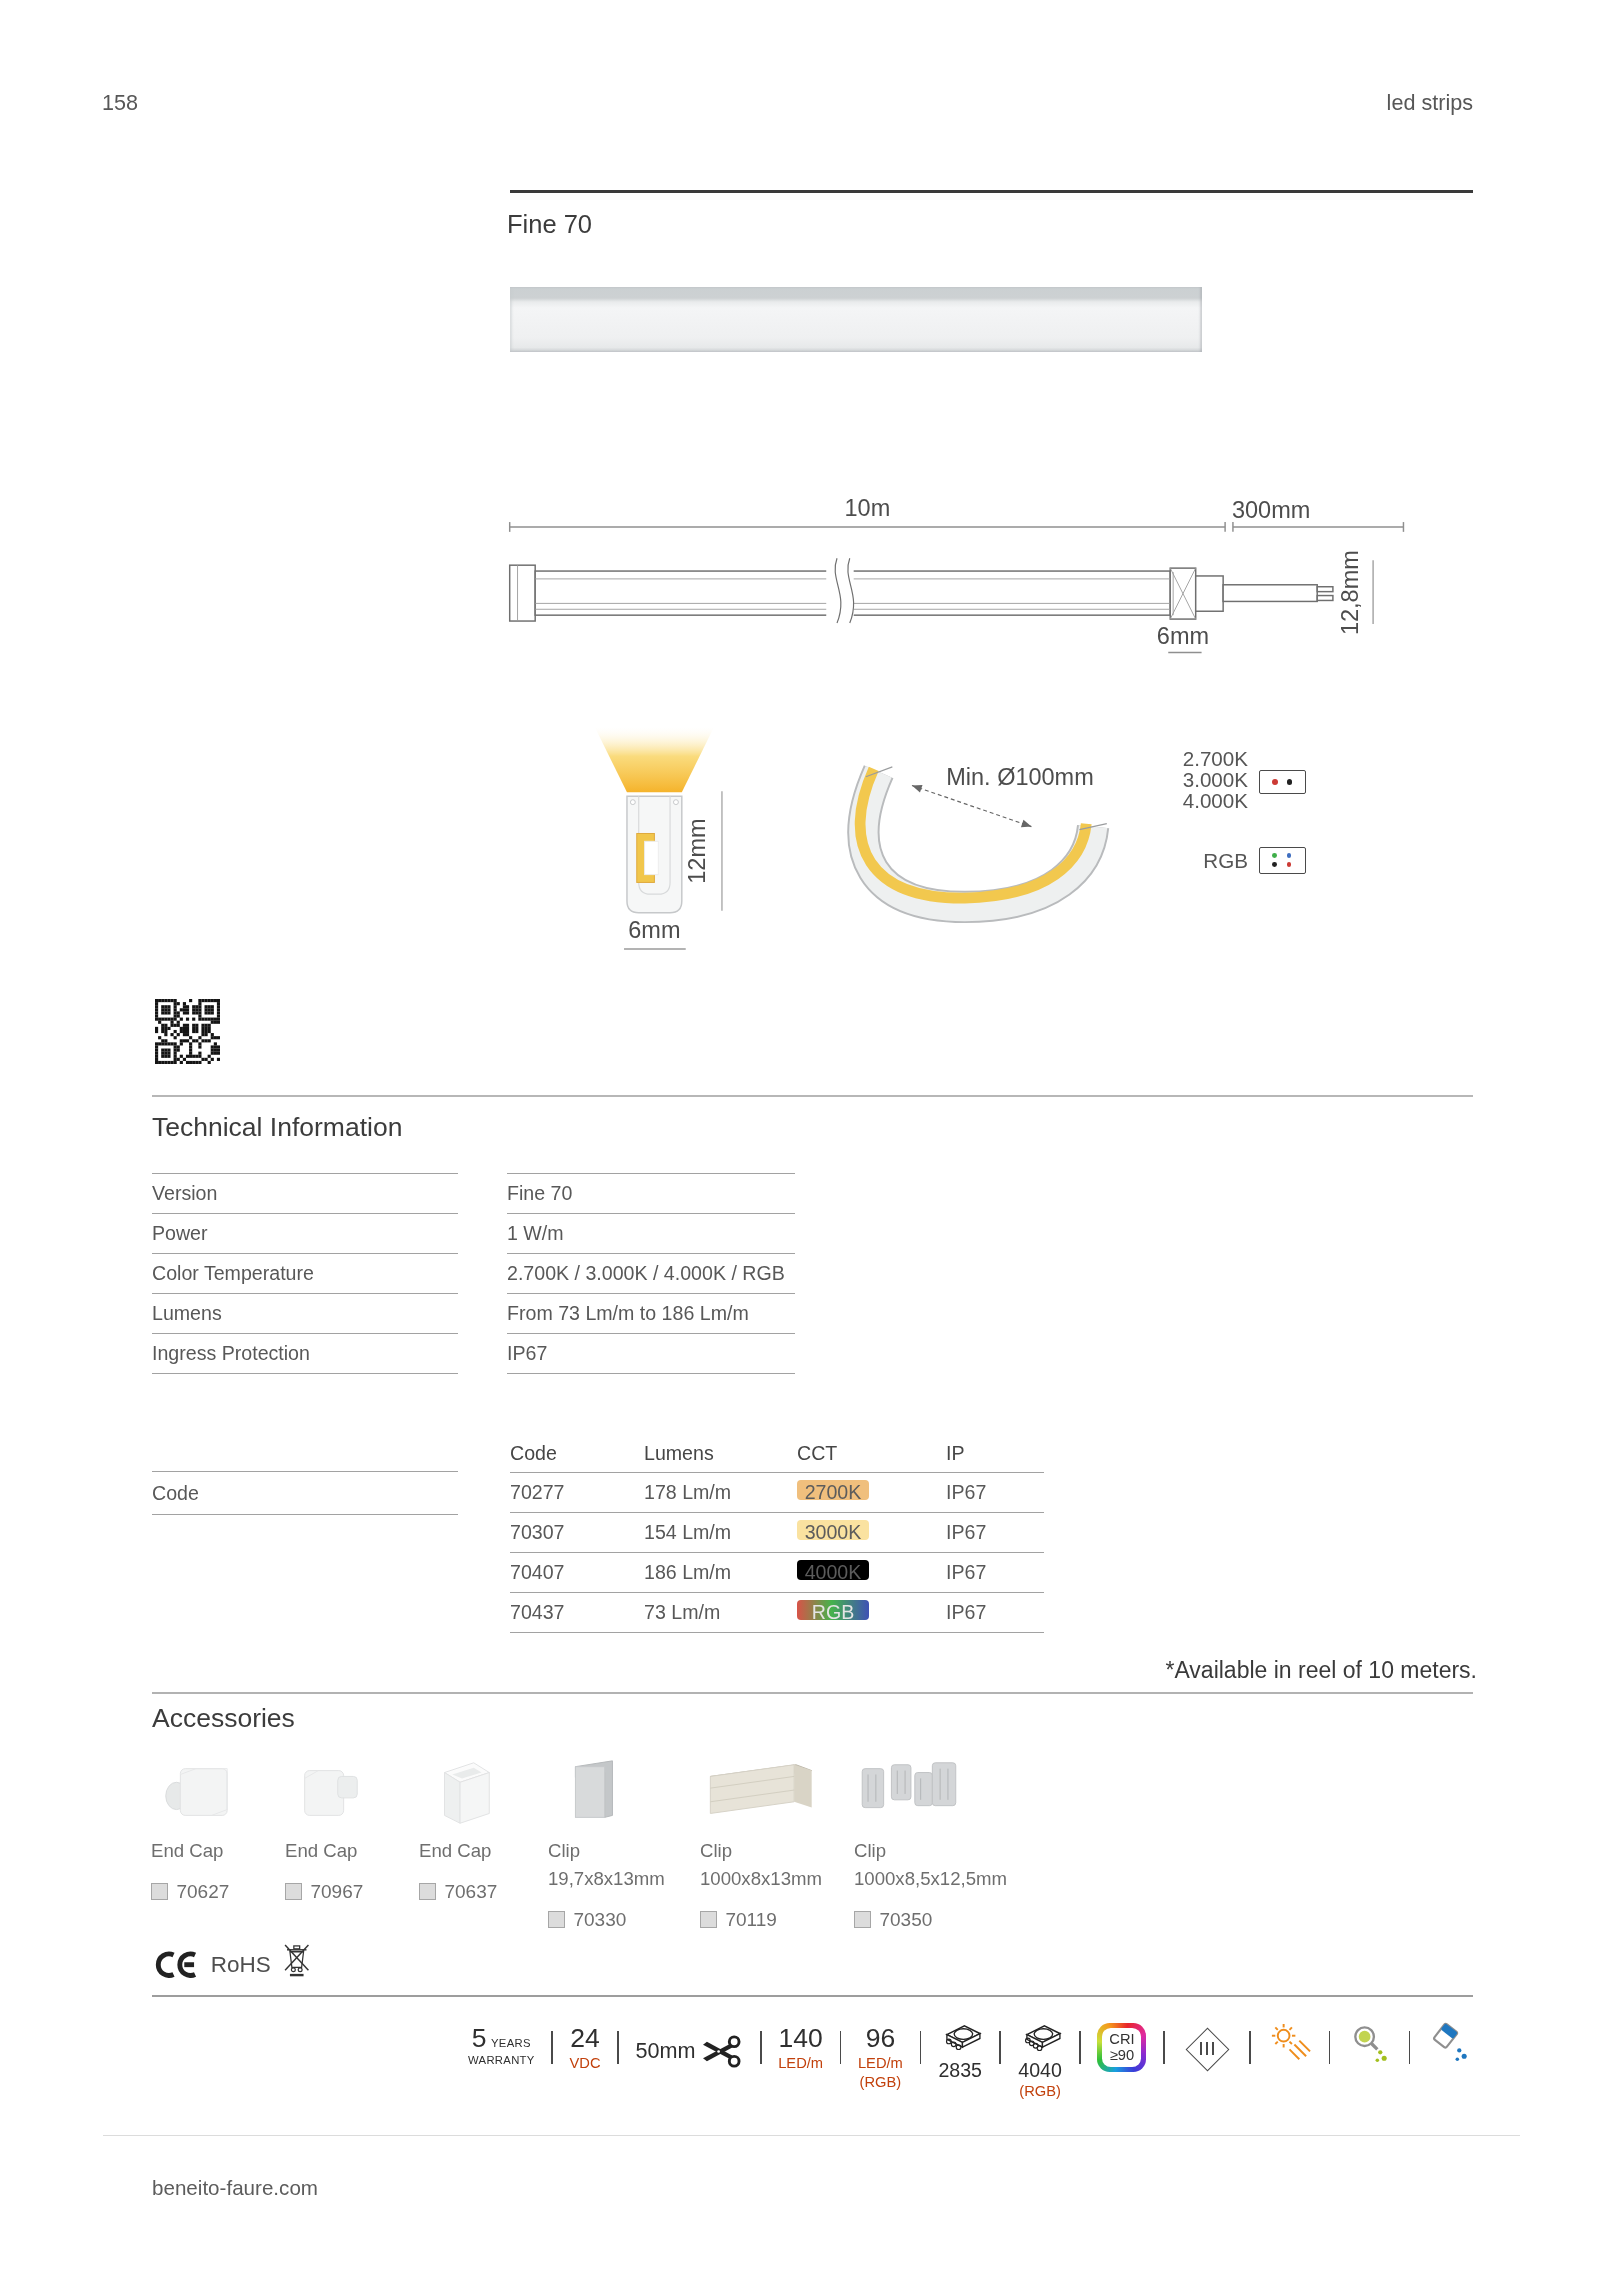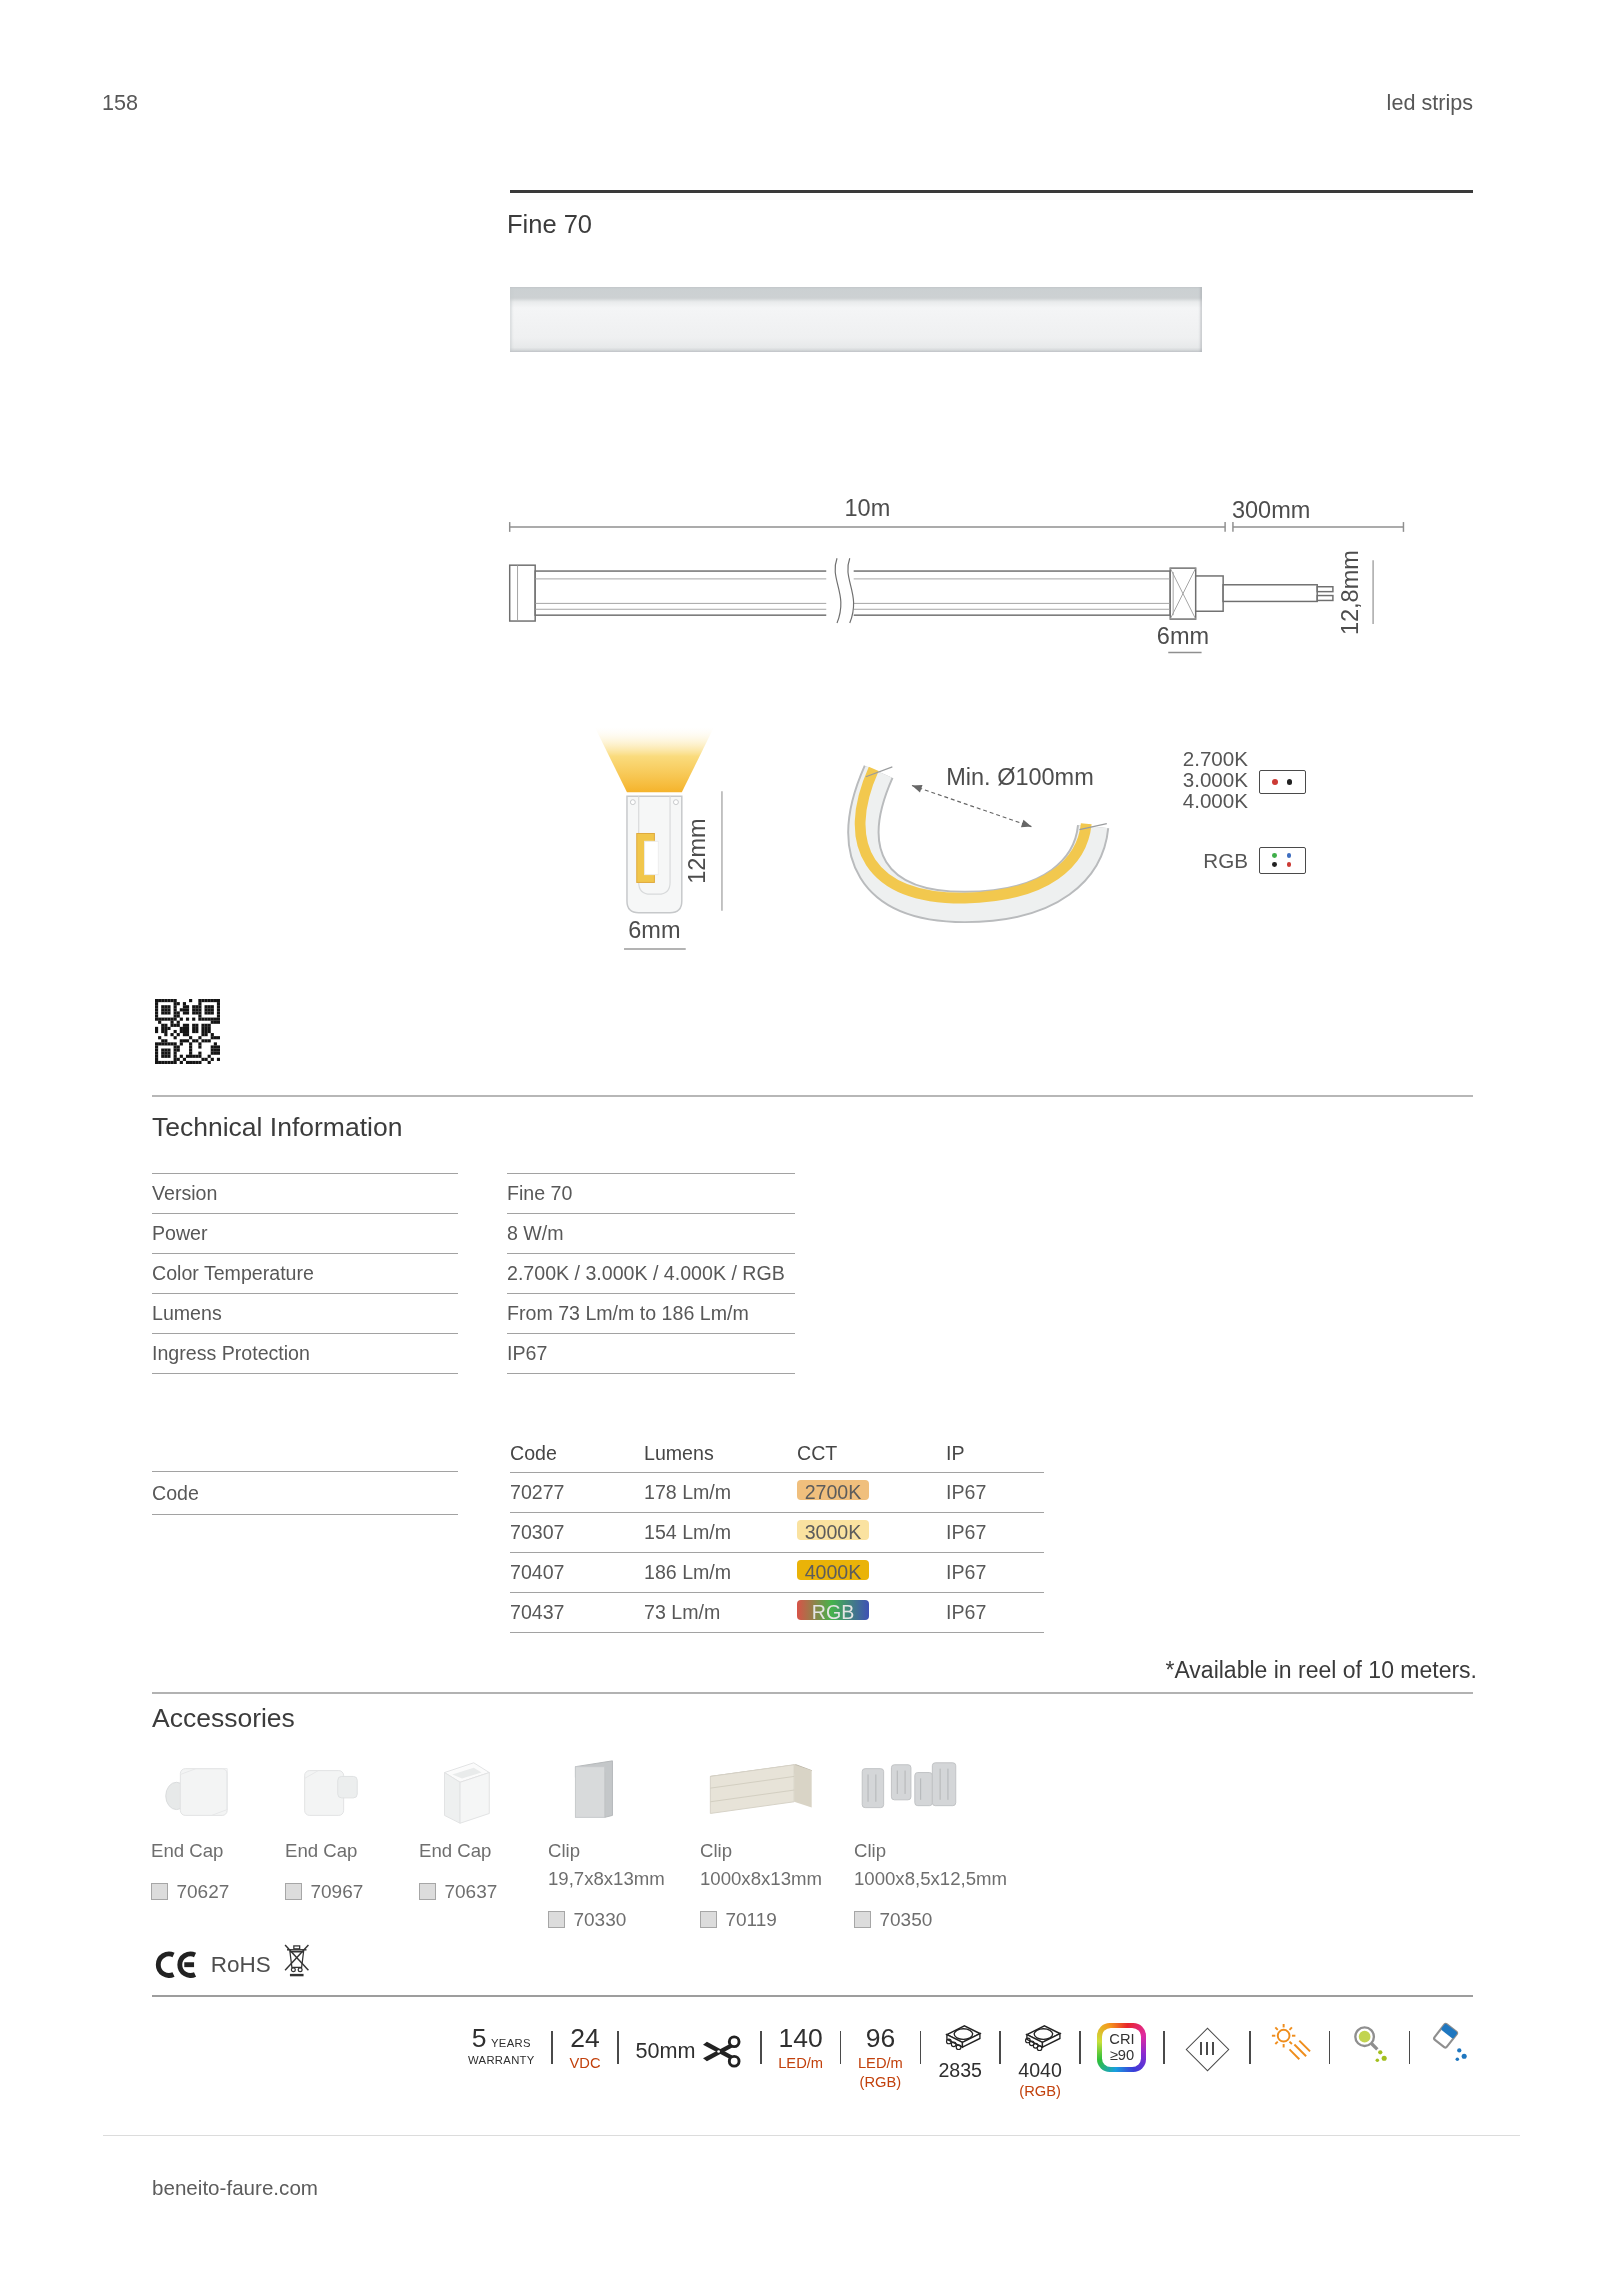--- a/index.html
+++ b/index.html
@@ -45,21 +45,21 @@
   .code-table{left:510px;top:1435px;width:534px;border-bottom:1px solid #a2a2a2}
   .ct-header{position:relative;height:37px;line-height:37px;font-size:19.6px;color:#464646}
   .ct-row{position:relative;height:39px;line-height:39px;font-size:19.6px;color:#585858;border-top:1px solid #a2a2a2}
   .ct-c0{position:absolute;left:0}
   .ct-c1{position:absolute;left:134px}
   .ct-c2{position:absolute;left:287px}
   .ct-c3{position:absolute;left:436px}
   .cct-badge{position:absolute;left:287px;top:6.9px;width:72px;height:20px;line-height:24.5px;border-radius:3.9px;text-align:center;font-size:19.6px;color:#5c5c5c}
   .cct-0{background:#f0bf7d}
   .cct-1{background:#fae2a0}
-  .cct-2{background:#eab308}
+  .cct-2{background:#000000}
   .cct-3{background:linear-gradient(90deg,#d85348 0%,#45b24c 48%,#3f51b5 100%);color:#e4e4e4}
 
   .reel-note{left:882px;top:1657px;width:595px;text-align:right;font-size:23px;color:#3a3a3a}
 
   .acc-item{position:absolute;top:1753px;width:167px;white-space:nowrap}
   .acc-img{height:78px;display:flex;align-items:flex-end}
   .acc-name{font-size:18.6px;color:#6e6e6e;margin-top:8.8px}
   .acc-dims{font-size:18.6px;color:#6e6e6e;margin-top:5.9px}
   .acc-code{margin-top:19px;font-size:19px;color:#6e6e6e;display:flex;align-items:center}
   .acc-checkbox{width:14.7px;height:14.7px;background:#dcdcdc;border:1px solid #a6a6a6;margin-right:8.8px;flex:0 0 auto}
@@ -434,21 +434,21 @@
 
   <div class="ti-col ti-labels">
     <div class="ti-cell">Version</div>
     <div class="ti-cell">Power</div>
     <div class="ti-cell">Color Temperature</div>
     <div class="ti-cell">Lumens</div>
     <div class="ti-cell">Ingress Protection</div>
   </div>
   <div class="ti-col ti-values">
     <div class="ti-cell">Fine 70</div>
-    <div class="ti-cell">8 W/m</div>
+    <div class="ti-cell">1 W/m</div>
     <div class="ti-cell">2.700K / 3.000K / 4.000K / RGB</div>
     <div class="ti-cell">From 73 Lm/m to 186 Lm/m</div>
     <div class="ti-cell">IP67</div>
   </div>
 
   <div class="abs code-side">Code</div>
 
   <div class="abs code-table">
     <div class="ct-header">
       <span class="ct-c0">Code</span>

